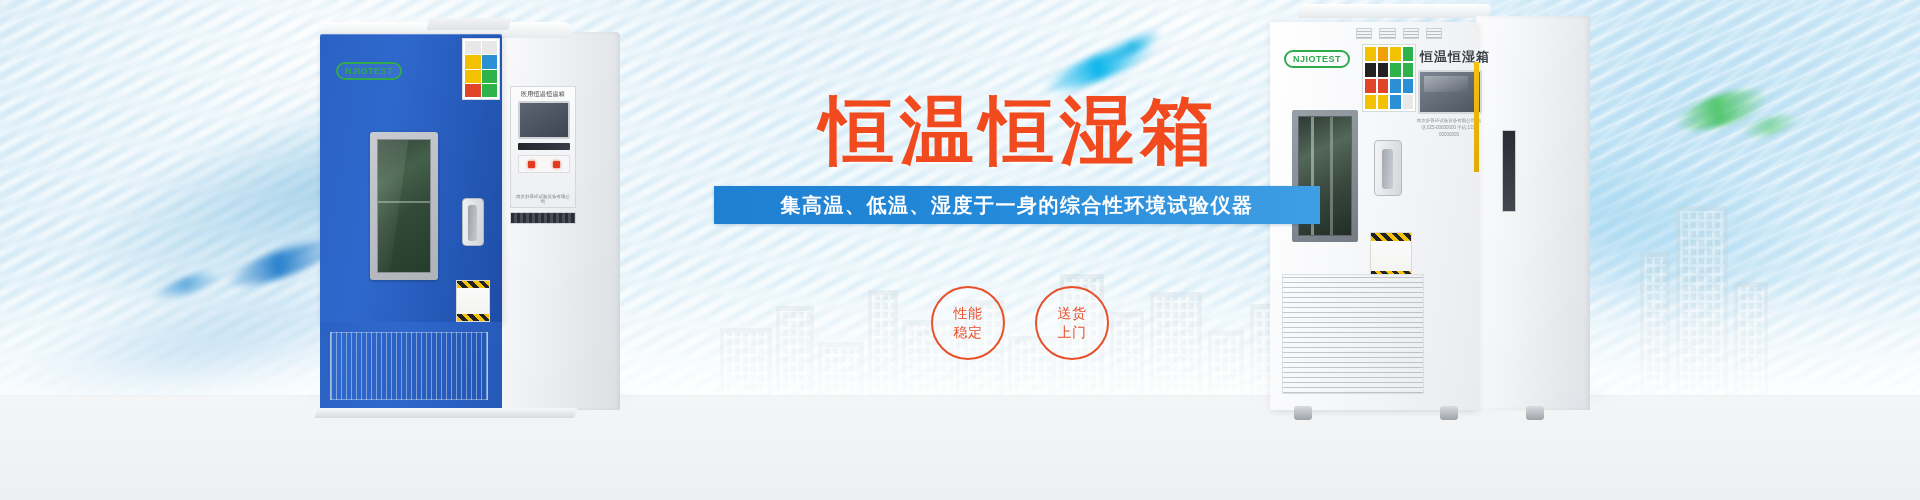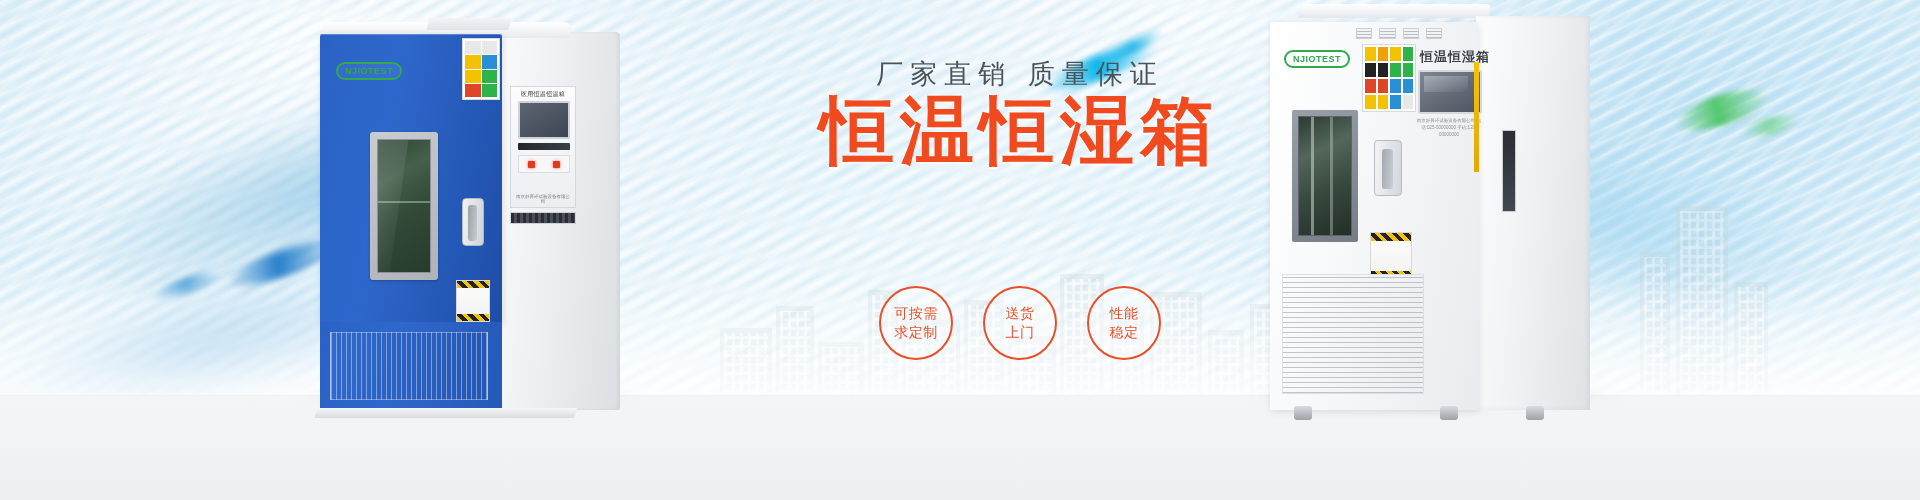--- a/index.html
+++ b/index.html
@@ -581,35 +581,33 @@
 
     <div class="pr-yellowedge"></div>
     <div class="pr-sidepanel"></div>
     <div class="pr-caster" style="left:24px;"></div>
     <div class="pr-caster" style="left:170px;"></div>
     <div class="pr-caster" style="left:256px;"></div>
   </div>
 
   <div class="copy">
 
-    <div class="tagline">厂家直销  质量保证</div>
 
     <h1 class="headline">恒温恒湿箱</h1>
 
+    <div class="subbar">
+      <span>集高温、低温、湿度于一身的综合性环境试验仪器</span>
+    </div>
 
     <div class="badges">
       <div class="badge">
-        <span>可按需</span>
-        <span>求定制</span>
+        <span>性能</span>
+        <span>稳定</span>
       </div>
       <div class="badge">
         <span>送货</span>
         <span>上门</span>
       </div>
-      <div class="badge">
-        <span>性能</span>
-        <span>稳定</span>
-      </div>
     </div>
 
   </div>
 
 </div>
 
 </body></html>

